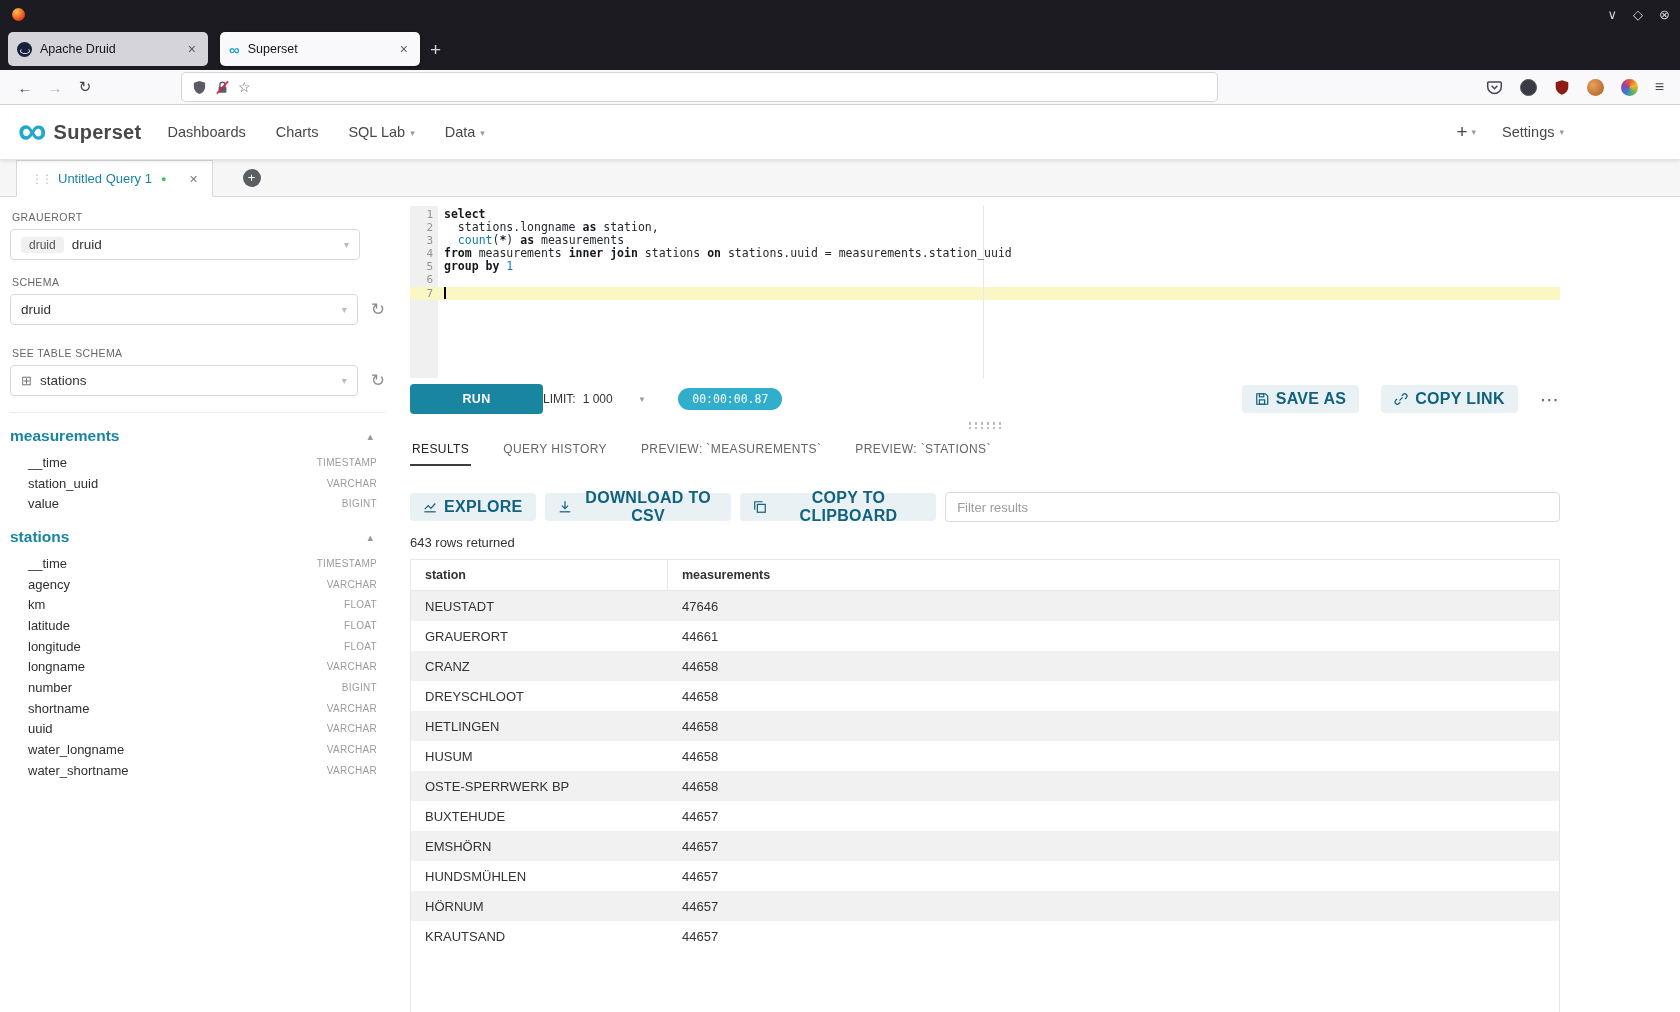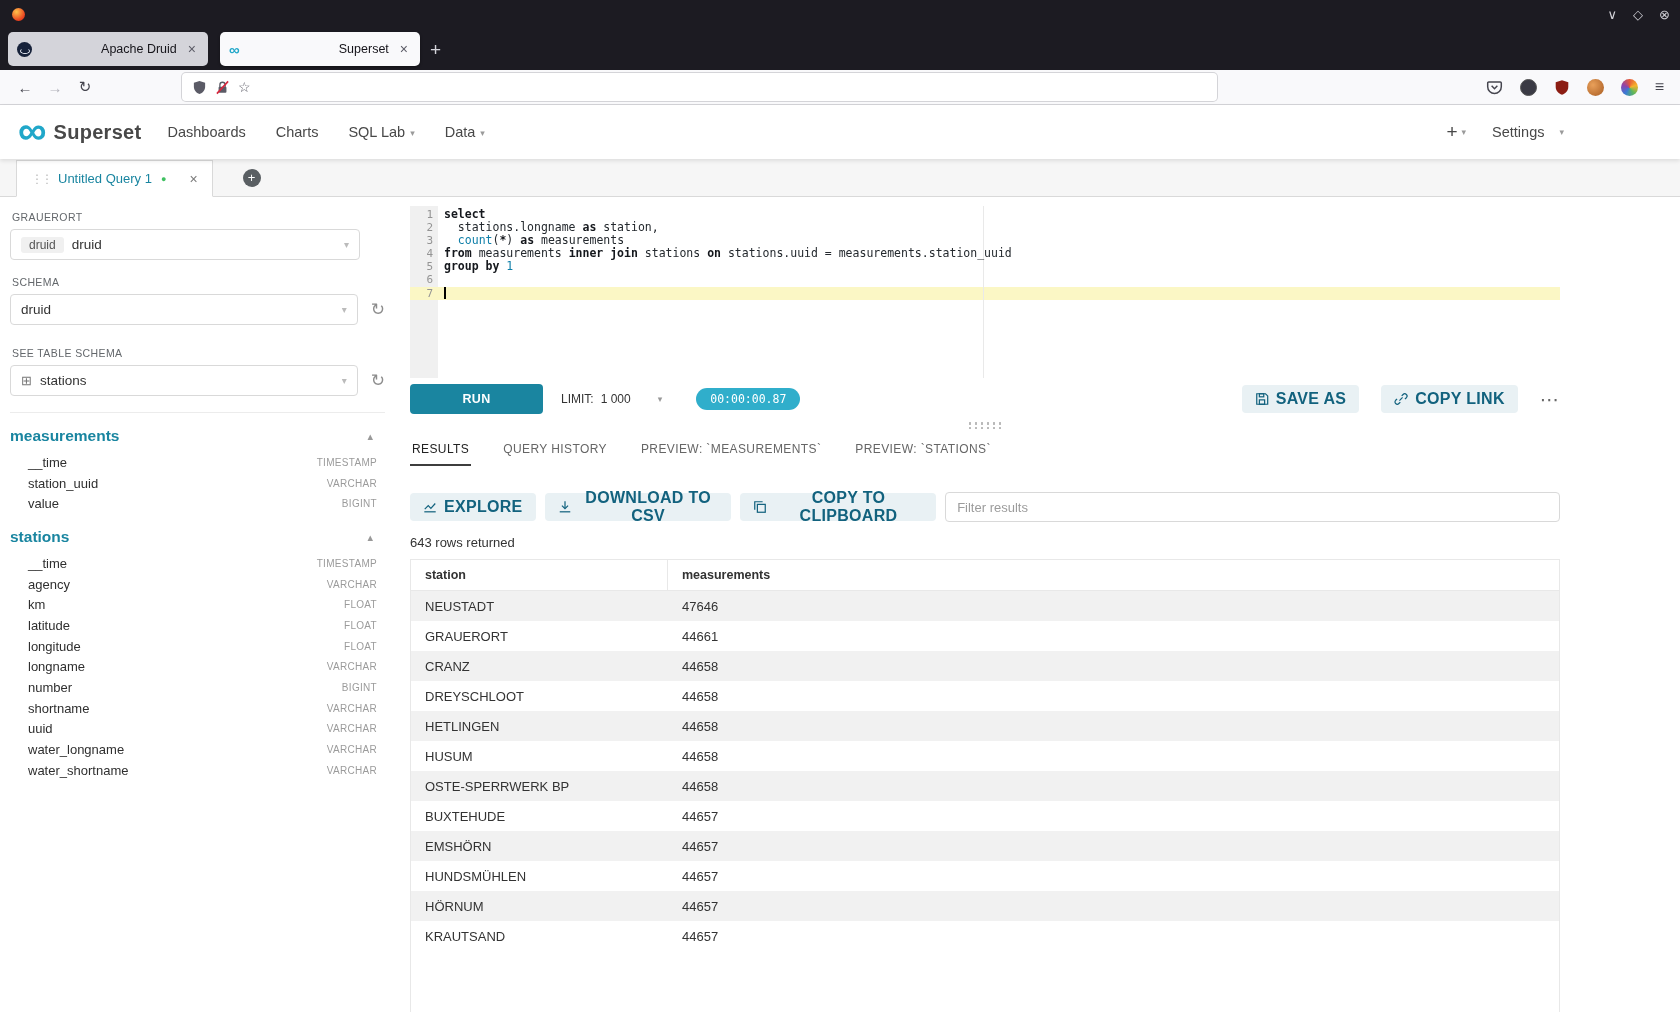--- a/index.html
+++ b/index.html
@@ -12,21 +12,21 @@
   .app-dot { width:13px; height:13px; border-radius:50%; margin-left:12px;
              background:radial-gradient(circle at 35% 30%, #ffc24a, #e8401f 70%); }
   .tb-title { position:absolute; left:0; right:0; text-align:center;
               color:#fbfbfe; font-size:12.5px; }
   .win-controls { position:absolute; right:10px; top:0; height:28px;
                   display:flex; align-items:center; gap:16px;
                   color:#d4d4da; font-size:13px; }
   .win-controls span { cursor:default; }
 
   .tabbar { height:42px; background:#1c1b22; display:flex; align-items:flex-end;
-            padding:0 8px;text-align:right; }
+            padding:0 8px; }
   .btab { height:34px; margin-bottom:4px; border-radius:5px; width:200px;
           display:flex; align-items:center; padding:0 9px; gap:8px;
           font-size:12.5px; color:#15141a; }
   .btab.inactive { background:#d4d4da; margin-right:12px; }
   .btab.active { background:#f9f9fb; box-shadow:0 1px 3px rgba(0,0,0,.4); }
   .btab .tlabel { flex:1; white-space:nowrap; overflow:hidden; }
   .btab .tclose { color:#5b5b66; font-size:14px; padding:0 3px; }
   .druid-circ { width:15px; height:15px; border-radius:50%; background:#17223a;
                 position:relative; flex-shrink:0; }
   .druid-circ:after { content:""; position:absolute; left:3px; top:6px; width:8px;
@@ -62,21 +62,21 @@
   .brand { font-size:20px; font-weight:bold; color:#484848; letter-spacing:.3px; }
   .hnav { display:flex; margin-left:26px; gap:30px; }
   .nav-item { display:flex; align-items:center; gap:5px; font-size:14.5px;
               color:#484848; cursor:pointer; }
   .nav-item .caret { color:#9a9a9a; font-size:9px; margin-top:2px; }
   .header-right { margin-left:auto; margin-right:116px; display:flex;
                   align-items:center; gap:26px; }
   .plus-menu { display:flex; align-items:center; gap:4px; font-size:19px;
                color:#484848; }
   .plus-menu .caret, .settings .caret { color:#9a9a9a; font-size:9px; }
-  .settings { display:flex; align-items:center; gap:15px; font-size:14.5px;
+  .settings { display:flex; align-items:center; gap:5px; font-size:14.5px;
               color:#484848; }
 
   
   .qtab-strip { height:38px; background:#f6f6f6; border-bottom:1px solid #d9d9d9;
                 display:flex; align-items:flex-end; padding-left:16px; }
   .qtab { height:37px; margin-bottom:-1px; background:#fff;
           border:1px solid #d9d9d9; border-bottom:1px solid #fff;
           display:flex; align-items:center; padding:0 14px; gap:7px;
           font-size:13px; }
   .qtab .drag { color:#b9b9b9; font-size:12px; letter-spacing:-2px; }
@@ -135,21 +135,21 @@
   .tk-num { color:#0d7ea8; }
   .tk-pl { color:#24292e; }
   .cursor { position:absolute; left:34px; width:1.5px; height:12px;
             background:#000; z-index:3; }
 
   
   .editor-toolbar { display:flex; align-items:center; margin-top:6px; height:30px; }
   .run-btn { width:133px; height:30px; background:var(--run); color:#fff;
              border:none; border-radius:4px; font-weight:bold; font-size:12.5px;
              letter-spacing:.3px; font-family:inherit; }
-  .limit { display:flex; align-items:center; margin-left:18px; font-size:12px;
+  .limit { display:flex; align-items:center; font-size:12px;
            color:#333; gap:7px; }
   .limit .caret { color:#999; font-size:9px; margin-left:20px; }
   .timer { margin-left:34px; height:22px; border-radius:11px; padding:0 14px;
            background:var(--timer); color:#fff; display:flex; align-items:center;
            font-family:"DejaVu Sans Mono", monospace; font-size:11.5px; }
   .toolbar-right { margin-left:auto; display:flex; align-items:center; gap:22px; }
   .light-btn { height:28px; border:none; border-radius:4px; background:var(--btn-bg);
                color:var(--btn-text); font-size:16px; font-weight:bold;
                letter-spacing:.3px; display:flex; align-items:center; gap:7px;
                padding:0 13px; font-family:inherit; }

